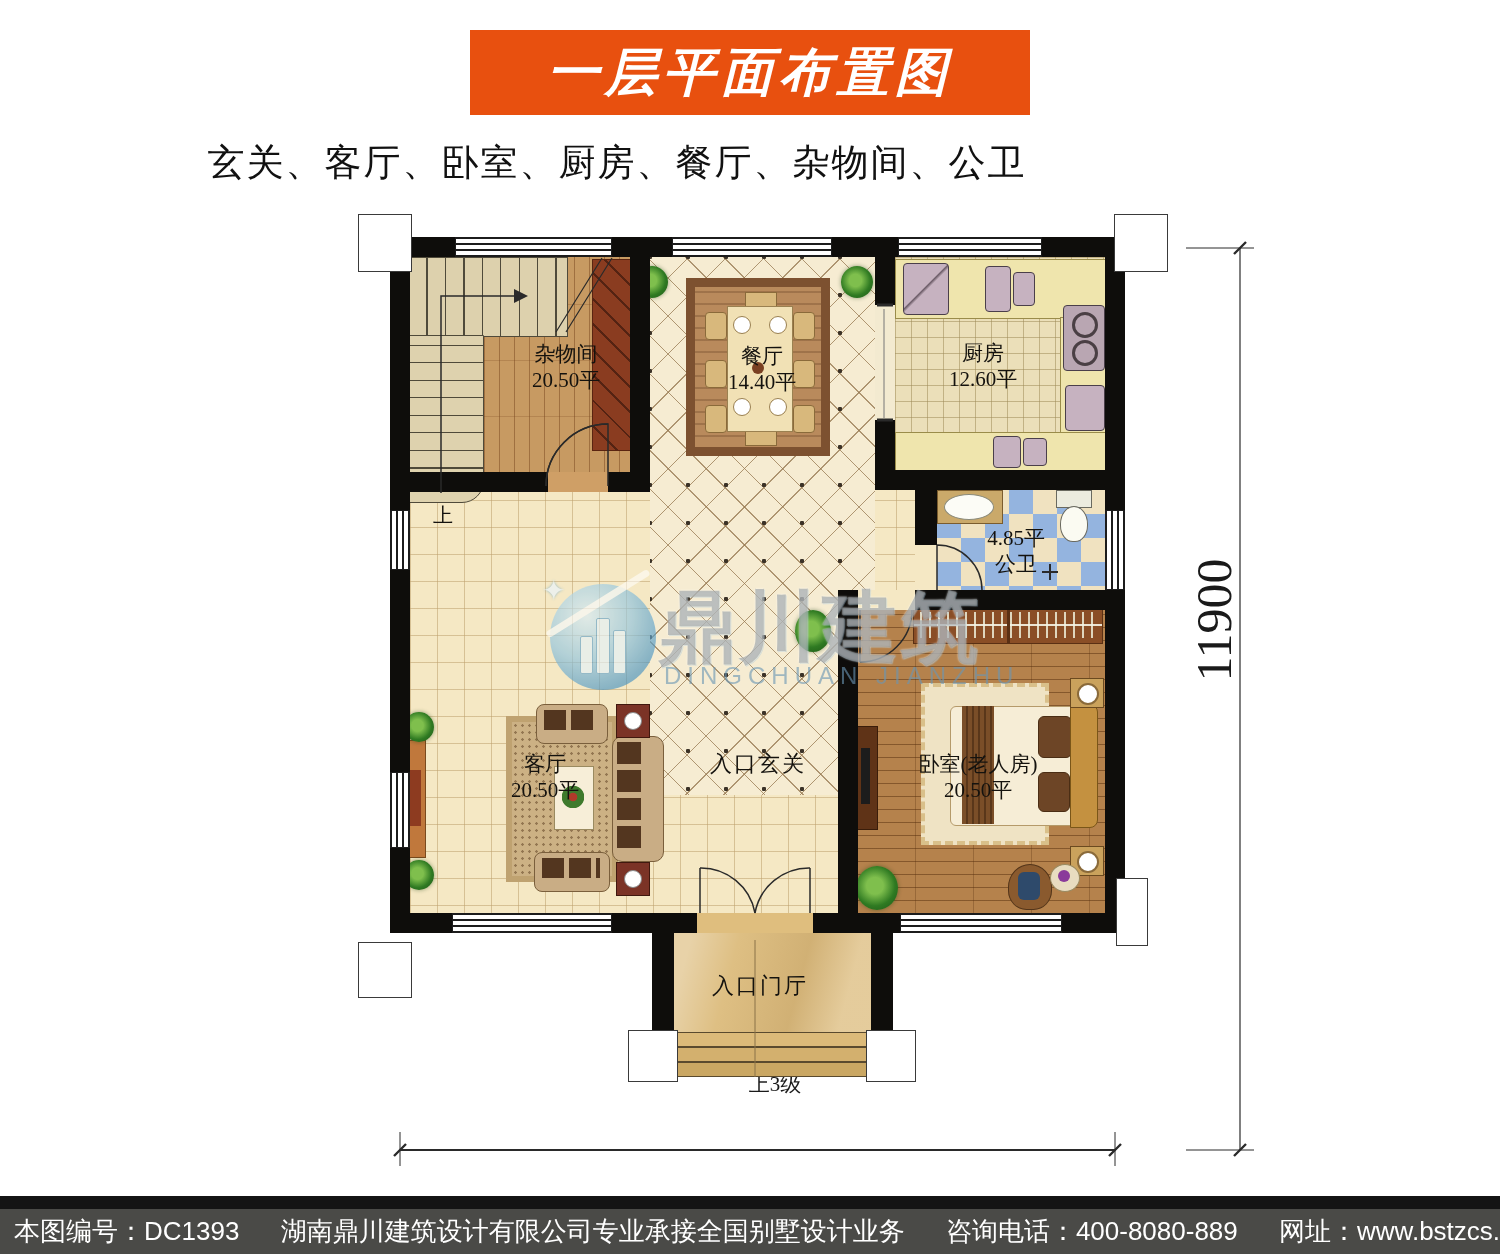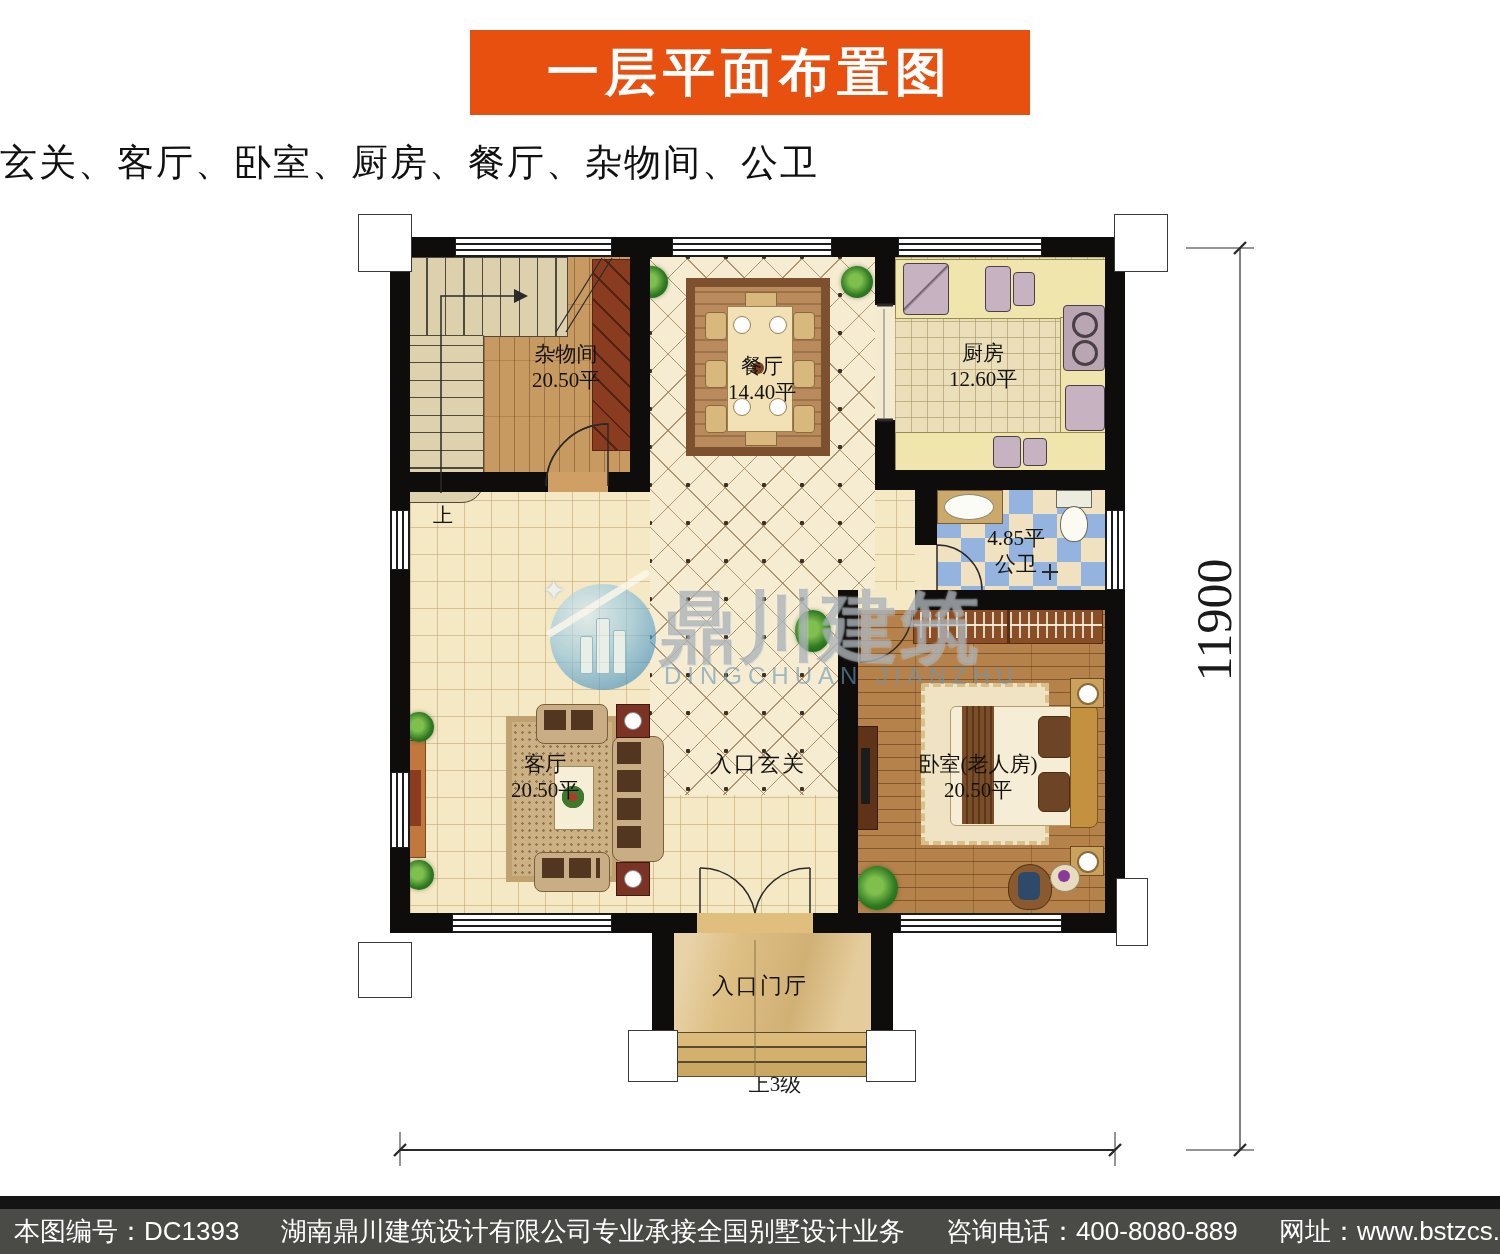--- a/index.html
+++ b/index.html
@@ -1,22 +1,22 @@
 <!DOCTYPE html>
 <html><head>
 <meta charset="utf-8">
 <style>
   html,body{margin:0;padding:0;background:#fff;}
   .page{position:relative;width:1500px;height:1254px;background:#fff;overflow:hidden;
         font-family:"Liberation Sans","DejaVu Sans",sans-serif;}
   .abs{position:absolute;}
   
   .banner{position:absolute;left:470px;top:30px;width:560px;height:85px;background:#E8500F;
-          color:#fff;font-size:52px;font-weight:bold;letter-spacing:6px;text-align:center;line-height:85px;}
-  .subtitle{position:absolute;left:0;top:138px;width:1234px;text-align:left;color:#111;
+          color:#fff;font-size:52px;font-weight:bold;letter-spacing:6px;text-align:center;line-height:85px;font-style:italic;}
+  .subtitle{position:absolute;left:0;top:138px;width:1234px;text-align:center;color:#111;
             font-family:"Liberation Serif","DejaVu Serif",serif;font-size:37px;letter-spacing:2px;}
   
   .tile-cream{background-color:#f5e8c4;background-image:
       linear-gradient(rgba(190,160,110,.55) 1px,transparent 1px),
       linear-gradient(90deg,rgba(190,160,110,.55) 1px,transparent 1px);background-size:27px 27px;}
   .tile-diamond{background-color:#f6ecd2;background-image:
       radial-gradient(circle 2.2px,#3b3227 95%,transparent 100%),
       repeating-linear-gradient(45deg,rgba(150,120,80,.75) 0 1px,transparent 1px 27px),
       repeating-linear-gradient(135deg,rgba(150,120,80,.75) 0 1px,transparent 1px 27px);
       background-size:38px 38px,auto,auto;background-position:19px 19px,0 0,0 0;}
@@ -234,21 +234,21 @@
       <path d="M 1240 248 L 1240 1150" stroke-width="1.2"></path>
       <path d="M 1234 254 L 1246 242 M 1234 1156 L 1246 1144" stroke-width="2.4"></path>
     </g>
     <polygon points="514,289 528,296 514,303" fill="#2a2a2a"></polygon>
   </svg>
 
   <div class="rlabel" style="left:496px;top:341px;width:140px;">
     <div>杂物间</div>
     <div>20.50平</div>
   </div>
-  <div class="rlabel" style="left:692px;top:353px;width:140px;">
+  <div class="rlabel" style="left:692px;top:343px;width:140px;">
     <div>餐厅</div>
     <div>14.40平</div>
   </div>
   <div class="rlabel" style="left:913px;top:340px;width:140px;font-family:Liberation Serif, serif;">
     <div>厨房</div>
     <div>12.60平</div>
   </div>
   <div class="rlabel" style="left:946px;top:525px;width:140px;">
     <div>4.85平</div>
     <div>公卫</div>

